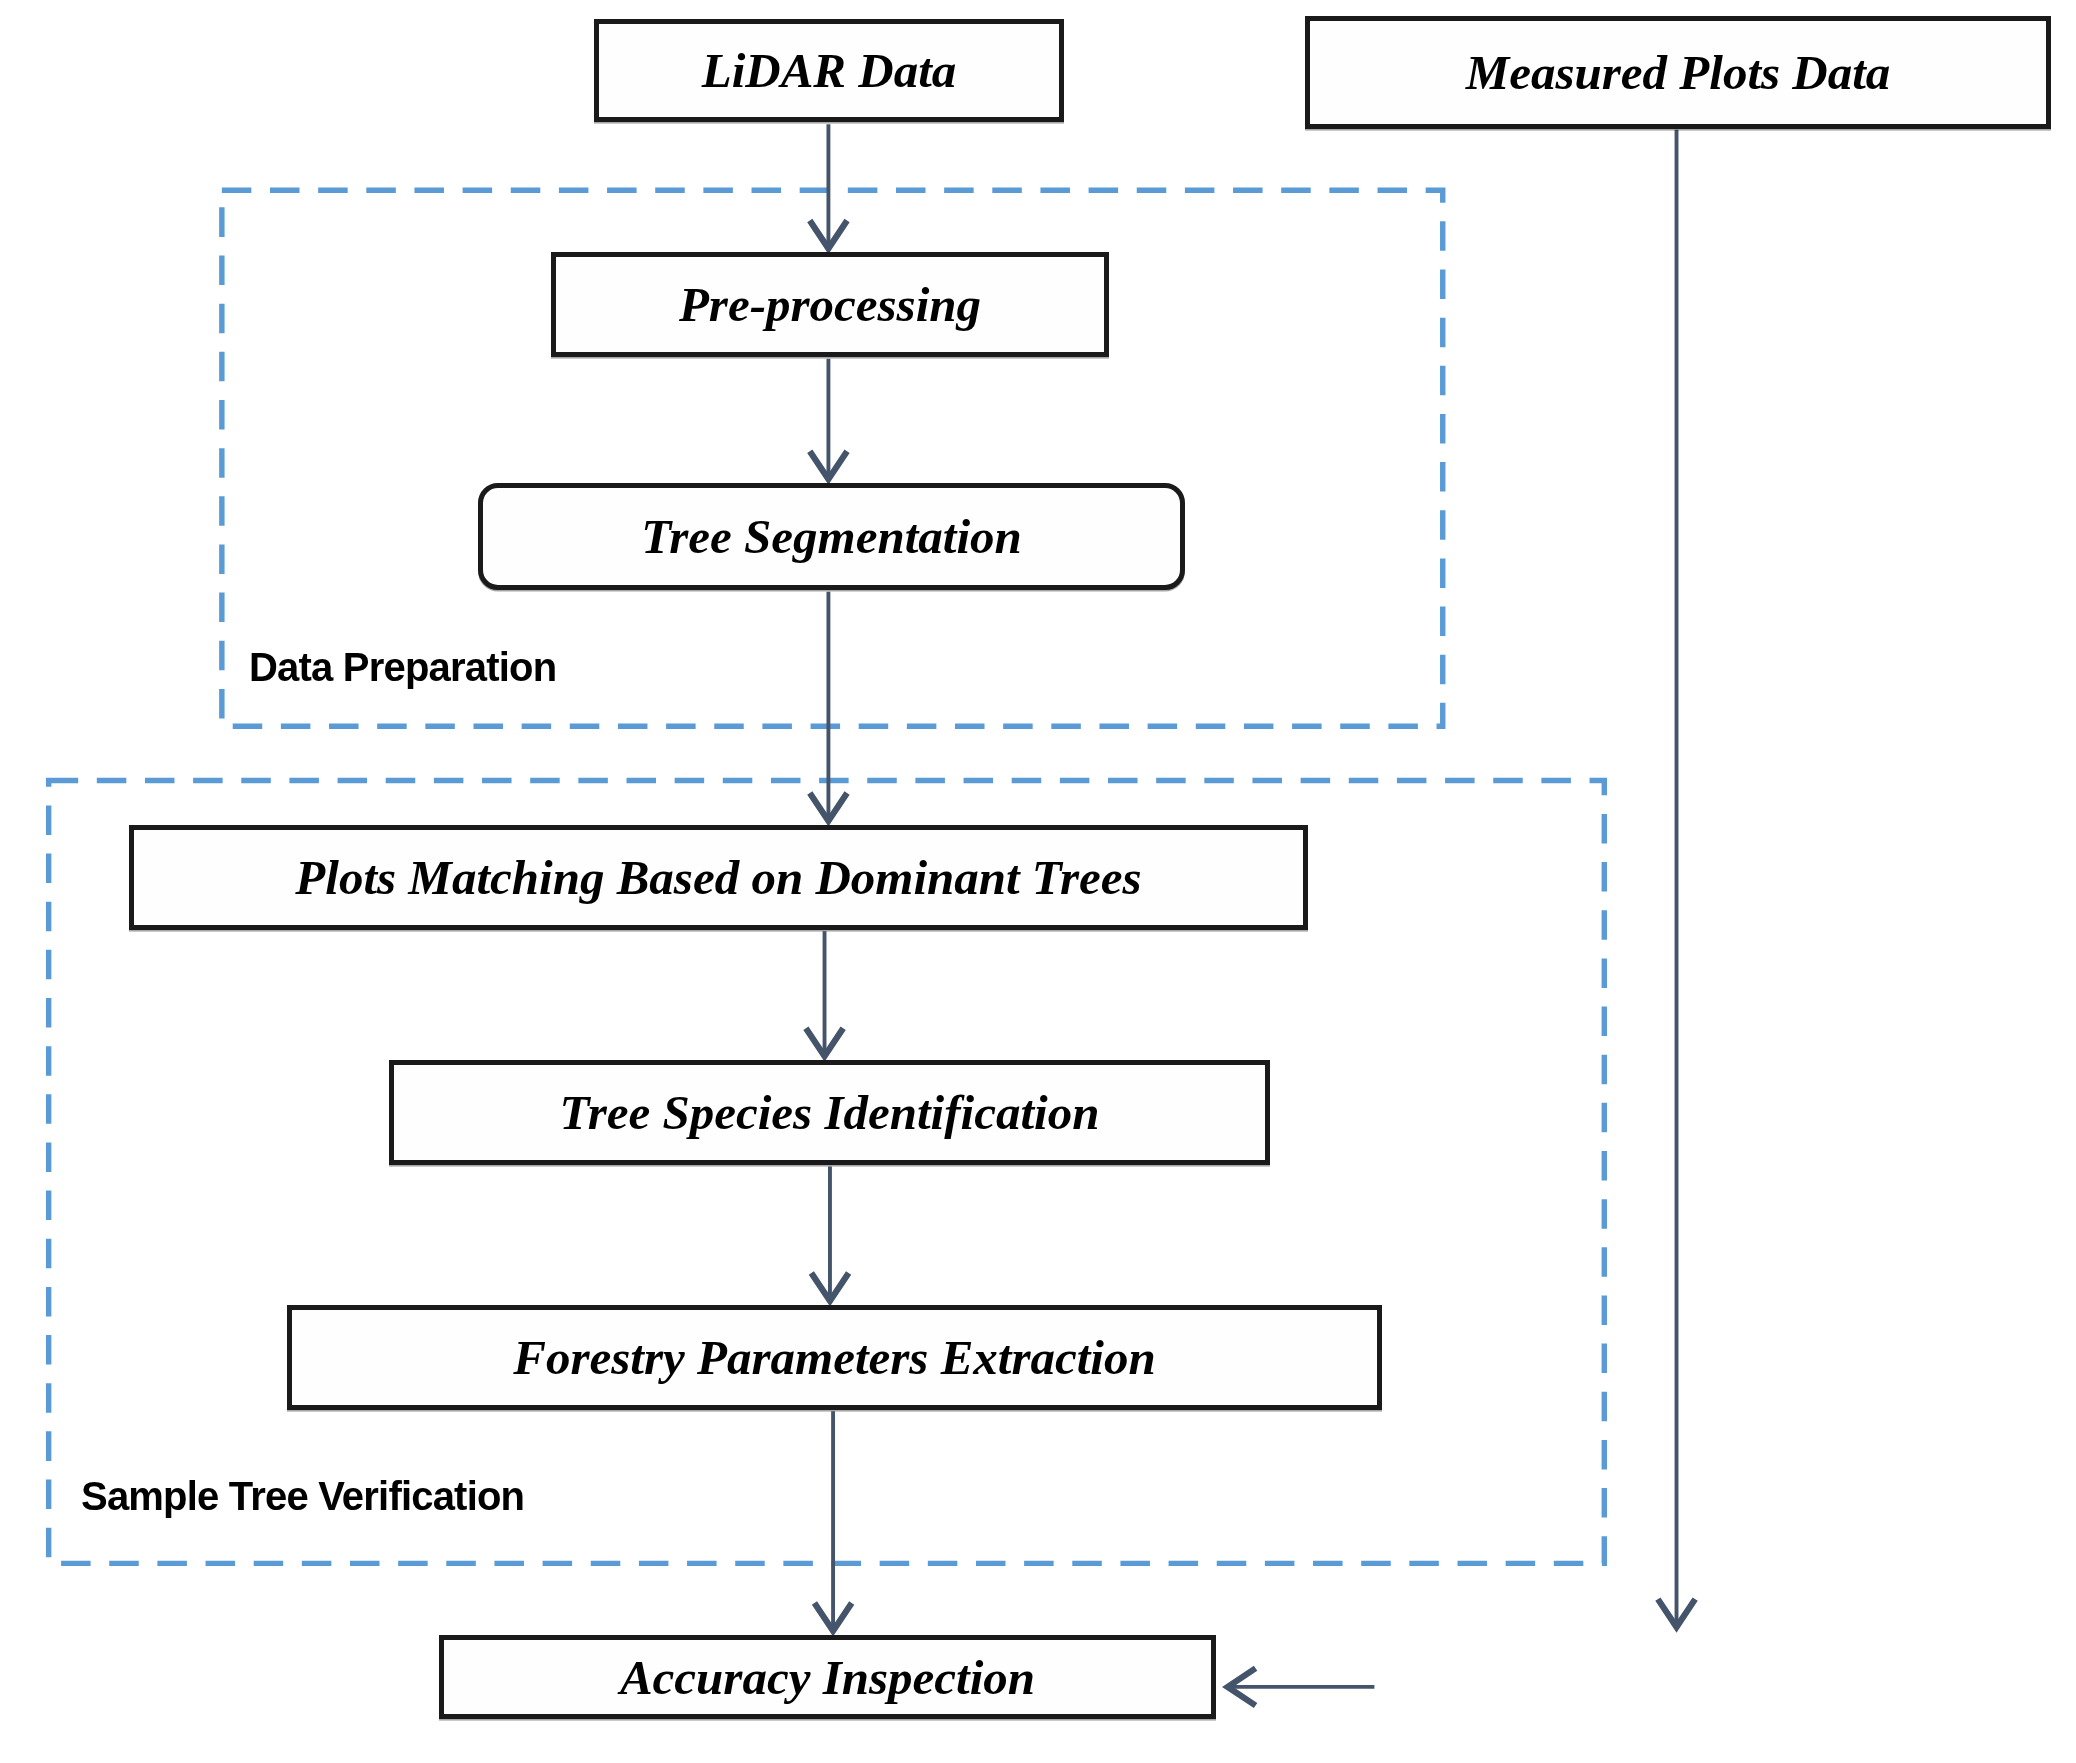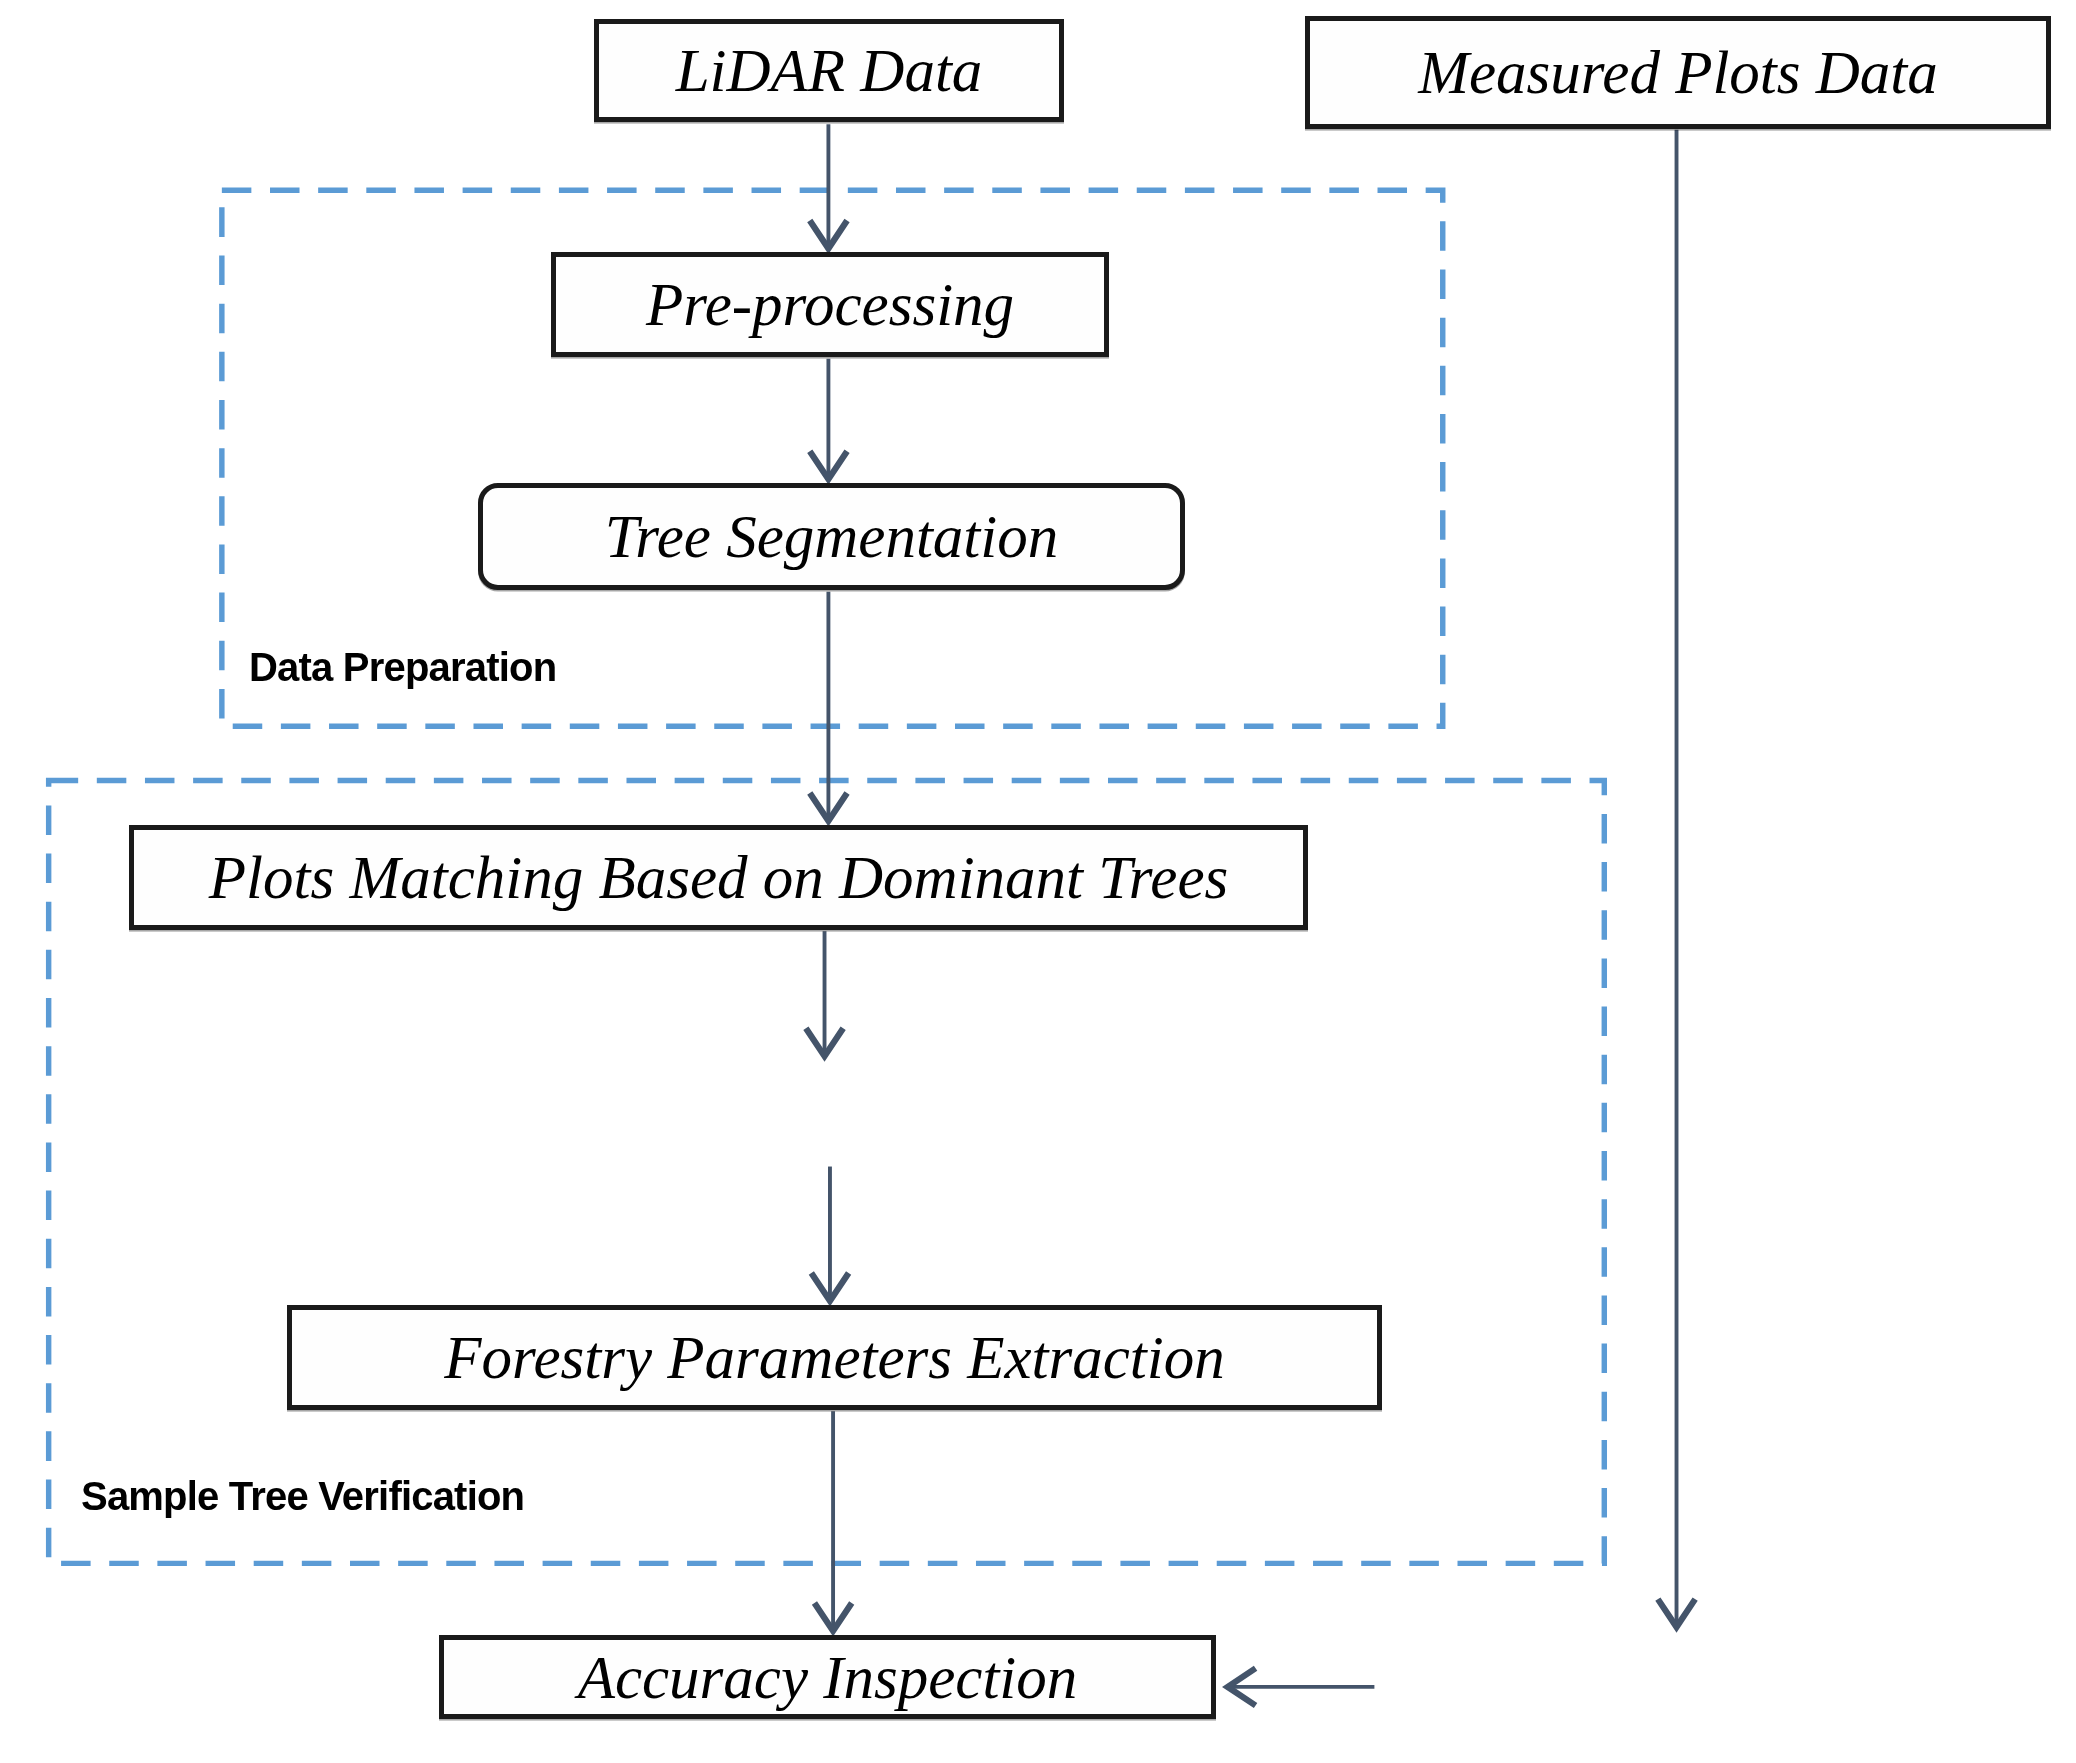--- a/index.html
+++ b/index.html
@@ -20,24 +20,25 @@
   }
   #connector-layer{position:absolute;left:0;top:0;width:2077px;height:1763px;}
   .node{
     position:absolute;
     box-sizing:border-box;
     border:5.4px solid var(--node-border);
     background:var(--node-fill);
     color:var(--text);
     display:flex;align-items:center;justify-content:center;
     font-style:italic;
-    font-size:61px;
+    font-size:49px;
     line-height:1;
     white-space:nowrap;
     box-shadow:0 1.6px 0 rgba(0,0,0,0.35);
+    font-weight:bold;
   }
   .group-label{
     position:absolute;
     font-family:"Liberation Sans", sans-serif;
     font-weight:bold;
     font-size:40px;
     letter-spacing:-0.8px;
     color:var(--text);
     white-space:nowrap;
   }
@@ -77,20 +78,21 @@
     <line class="arrow" x1="1072" y1="1817" x2="1072" y2="2100" stroke="#44546a" stroke-width="5" marker-end="url(#ah)"></line>
     <line class="arrow" x1="2158" y1="167" x2="2158" y2="2095" stroke="#44546a" stroke-width="5" marker-end="url(#ah)"></line>
     <line class="arrow" x1="1769" y1="2172" x2="1580" y2="2172" stroke="#44546a" stroke-width="5" marker-end="url(#ah)"></line>
   </svg>
 
   <div class="node" id="n-lidar">LiDAR Data</div>
   <div class="node" id="n-measured">Measured Plots Data</div>
   <div class="node" id="n-preproc">Pre-processing</div>
   <div class="node" id="n-treeseg">Tree Segmentation</div>
   <div class="node" id="n-plots">Plots Matching Based on Dominant Trees</div>
+  <div class="node" id="n-species">Tree Species Identification</div>
   <div class="node" id="n-forestry">Forestry Parameters Extraction</div>
   <div class="node" id="n-accuracy">Accuracy Inspection</div>
 
   <div class="group-label" id="lbl-data-prep">Data Preparation</div>
   <div class="group-label" id="lbl-sample-plots">Sample Tree Verification</div>
 
 </div>
 
 
 </body></html>

